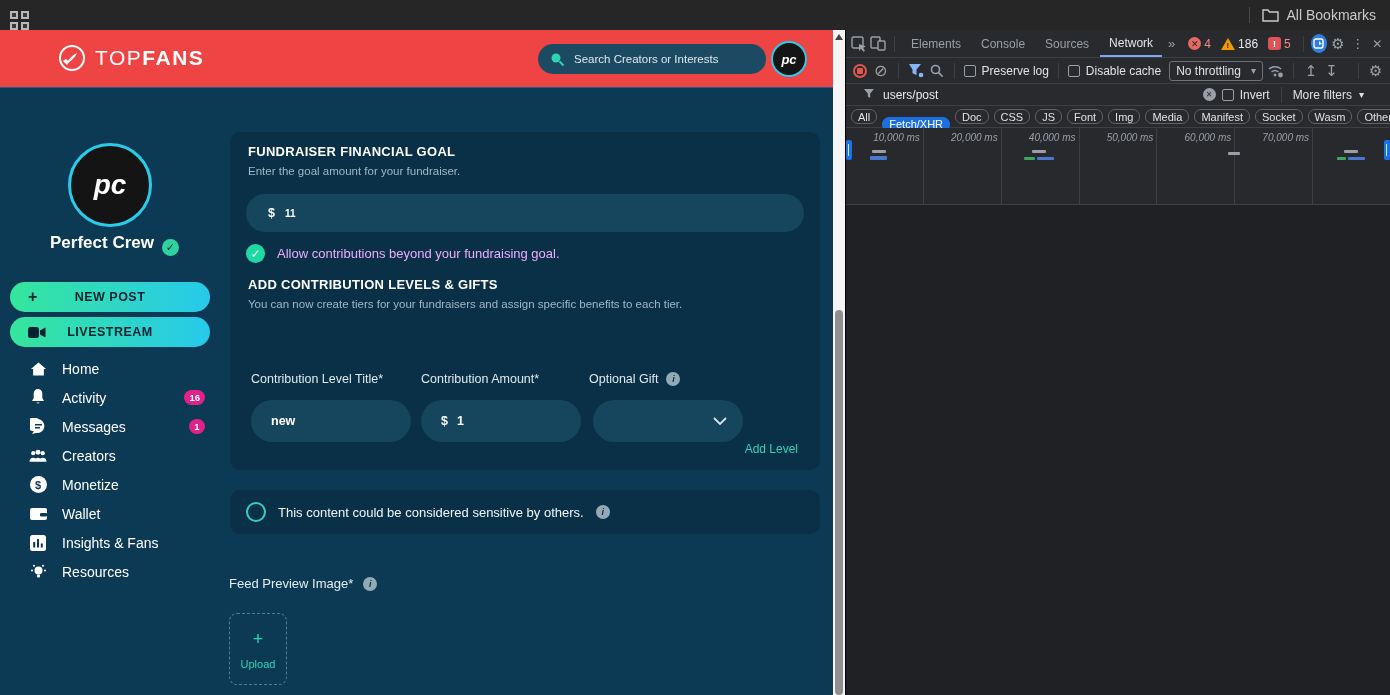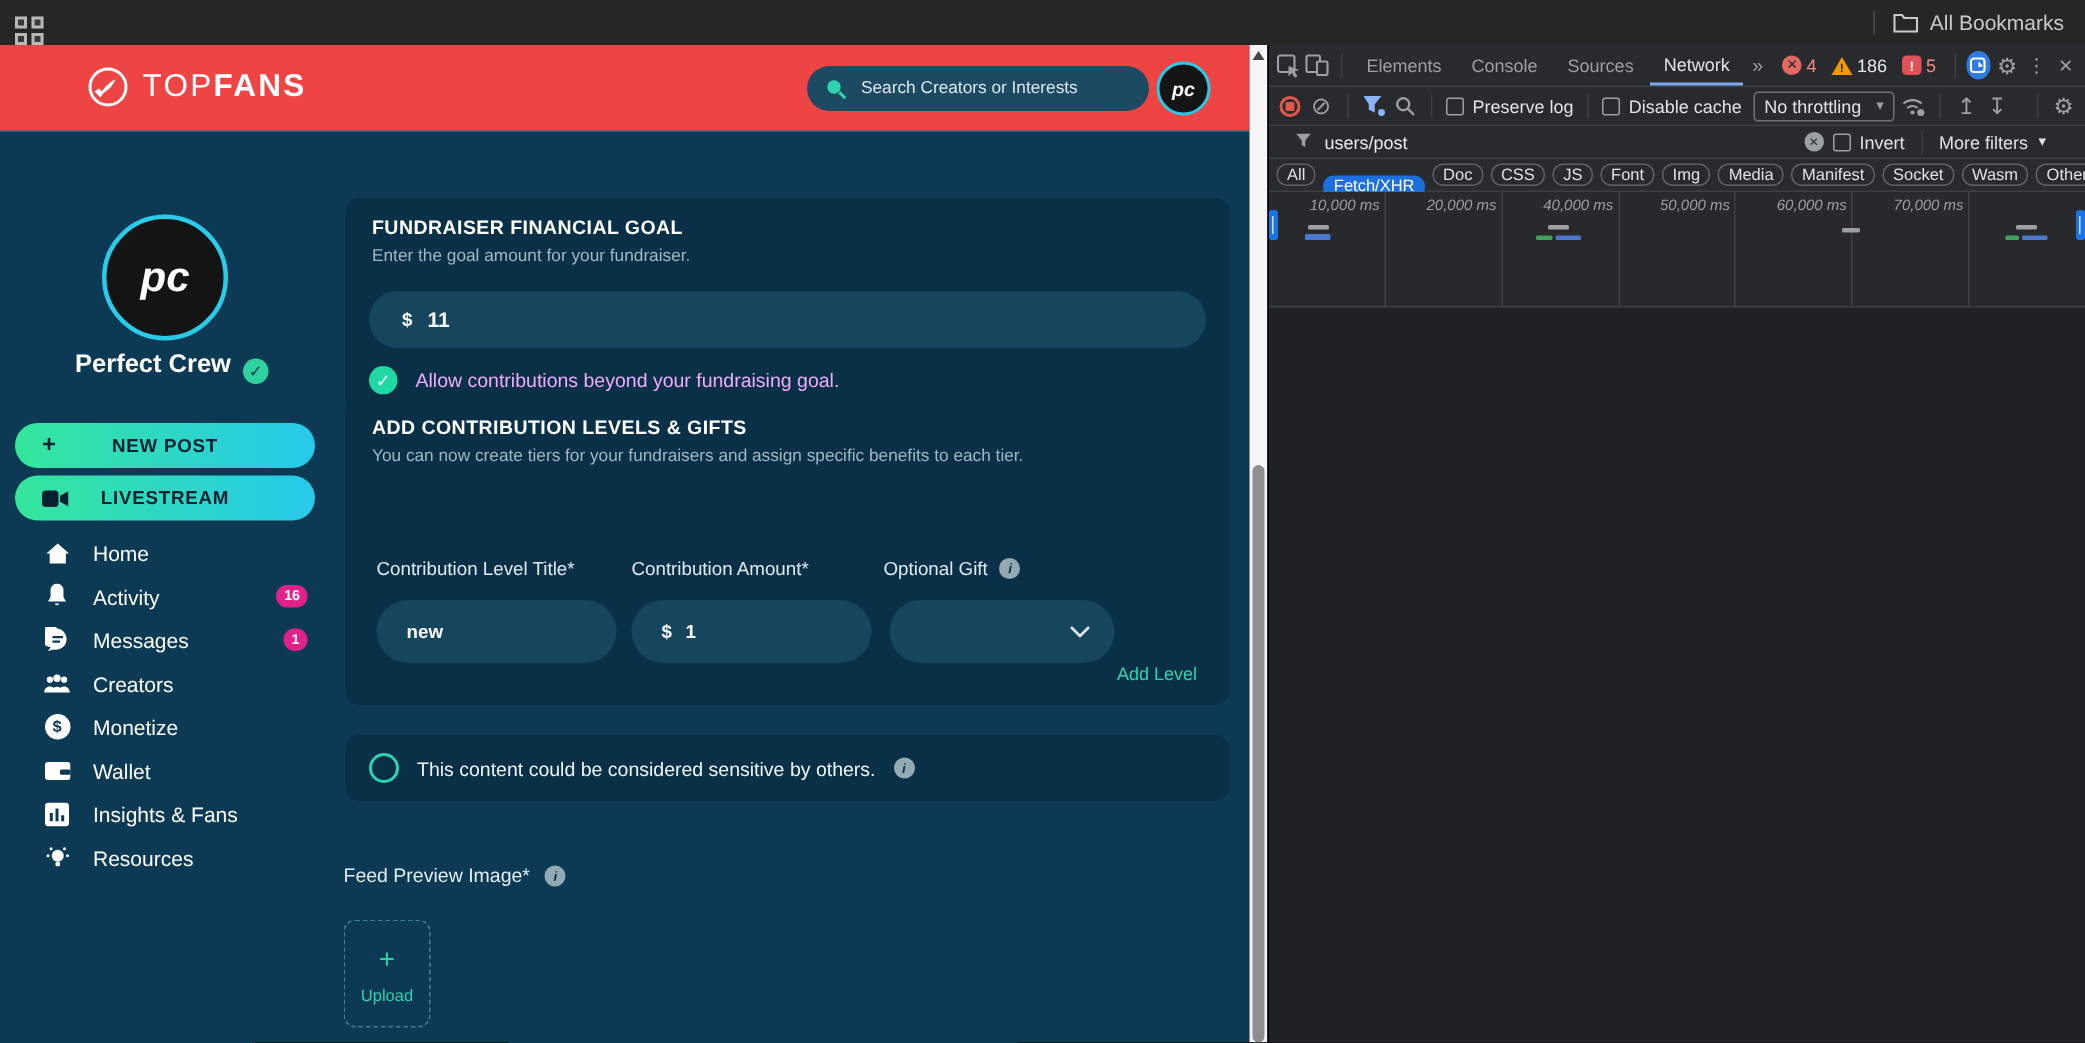--- a/index.html
+++ b/index.html
@@ -249,21 +249,21 @@
       </div>
     </div>
 
     <div class="card" style="left:230px; top:70px; width:590px; height:146px;margin-top:32px;">
       <div style="padding:12px 18px 0;">
         <div class="card-title">FUNDRAISER FINANCIAL GOAL</div>
         <div class="card-sub">Enter the goal amount for your fundraiser.</div>
       </div>
       <div class="pill-input" style="position:absolute; left:16px; top:62px; width:558px; height:38px; padding-left:22px; gap:10px;">
         <span>$</span>
-        <span style="font-size:14px;">11</span>
+        <span style="font-size:10px;">11</span>
       </div>
       <div style="position:absolute; left:16px; top:112px; display:flex; align-items:center; gap:12px;">
         <span class="check-circle">✓</span>
         <span style="color:#f0abfc; font-size:13px;">Allow contributions beyond your fundraising goal.</span>
       </div>
     </div>
 
     <div class="card" style="left:230px; top:233px; width:590px; height:207px;">
       <div style="padding:14px 18px 0;">
         <div class="card-title">ADD CONTRIBUTION LEVELS &amp; GIFTS</div>

